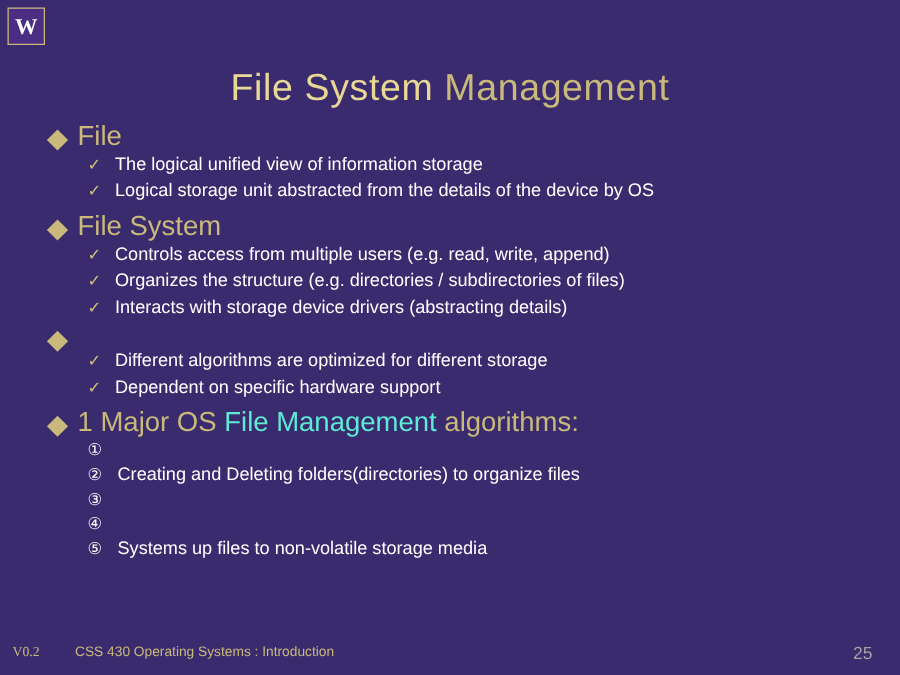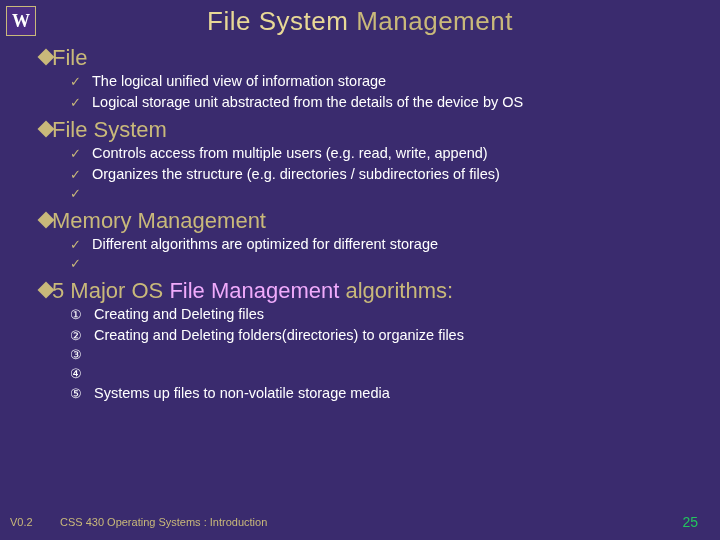--- a/index.html
+++ b/index.html
@@ -19,49 +19,51 @@
     display: flex;
     align-items: center;
     justify-content: center;
     font-family: Georgia, serif;
     font-weight: bold;
     color: #fff;
     font-size: 18px;
   }
   .title {
     text-align: center;
-    font-size: 26px;
+    font-size: 30px;
     color: #c9b97a;
     padding-top: 6px;
     font-family: Verdana, sans-serif;
     letter-spacing: 0.5px;
+    margin-top: 48px;
   }
   .title .fm { color: #e8d896; }
   .content {
     padding: 8px 28px 0 40px;
   }
   .sec {
     margin-bottom: 4px;
   }
   .sec-head {
     display: flex;
-    align-items: flex-start;
+    align-items: center;
+    gap: 10px;
   }
   .dia {
     width: 12px; height: 12px;
     background: #c9b97a;
     transform: rotate(45deg);
     flex-shrink: 0;
     margin-top: 6px;
   }
   .sec-title {
     font-size: 22px;
     color: #c9b97a;
   }
-  .sec-title .fm { color: #f0abfc; }
+  .sec-title .fm { color: #5eead4; }
   .sub {
     padding-left: 30px;
   }
   .sub-row {
     display: flex;
     align-items: baseline;
     gap: 8px;
     font-size: 14.5px;
     line-height: 1.45;
     color: #fff;
@@ -81,23 +83,23 @@
   .footer {
     position: absolute;
     bottom: 10px;
     left: 0; right: 0;
     display: flex;
     align-items: center;
     padding: 0 22px 0 10px;
     font-size: 11px;
     color: #c9b97a;
   }
-  .ver { width: 40px; }
+  .ver { width: 40px; font-family: Liberation Serif, serif; }
   .course { flex: 1; padding-left: 10px; }
-  .pagenum { font-size: 14px; color: #22c55e; }
+  .pagenum { font-size: 14px; color: #a3a3a3; }
 </style>
 </head>
 <body>
 
 <div class="logo">
   <span>W</span>
 </div>
 
 <div class="title">
   <span class="fm">File System</span><span> Management</span>
@@ -129,47 +131,47 @@
         <div class="sub-row">
           <span class="chk">✓</span>
           <span>Controls access from multiple users (e.g. read, write, append)</span>
         </div>
         <div class="sub-row">
           <span class="chk">✓</span>
           <span>Organizes the structure (e.g. directories / subdirectories of files)</span>
         </div>
         <div class="sub-row">
           <span class="chk">✓</span>
+          <span>Interacts with storage device drivers (abstracting details)</span>
         </div>
       </div>
     </div>
     <div class="sec">
       <div class="sec-head">
         <div class="dia"></div>
-        <div class="sec-title">Memory Management</div>
       </div>
       <div class="sub">
         <div class="sub-row">
           <span class="chk">✓</span>
           <span>Different algorithms are optimized for different storage</span>
         </div>
         <div class="sub-row">
           <span class="chk">✓</span>
+          <span>Dependent on specific hardware support</span>
         </div>
       </div>
     </div>
     <div class="sec">
       <div class="sec-head">
         <div class="dia"></div>
-        <div class="sec-title"><span>5 Major OS </span><span class="fm">File Management</span><span> algorithms:</span></div>
+        <div class="sec-title"><span>1 Major OS </span><span class="fm">File Management</span><span> algorithms:</span></div>
       </div>
       <div class="sub">
         <div class="sub-row">
           <span class="num">①</span>
-          <span>Creating and Deleting files</span>
         </div>
         <div class="sub-row">
           <span class="num">②</span>
           <span>Creating and Deleting folders(directories) to organize files</span>
         </div>
         <div class="sub-row">
           <span class="num">③</span>
         </div>
         <div class="sub-row">
           <span class="num">④</span>

